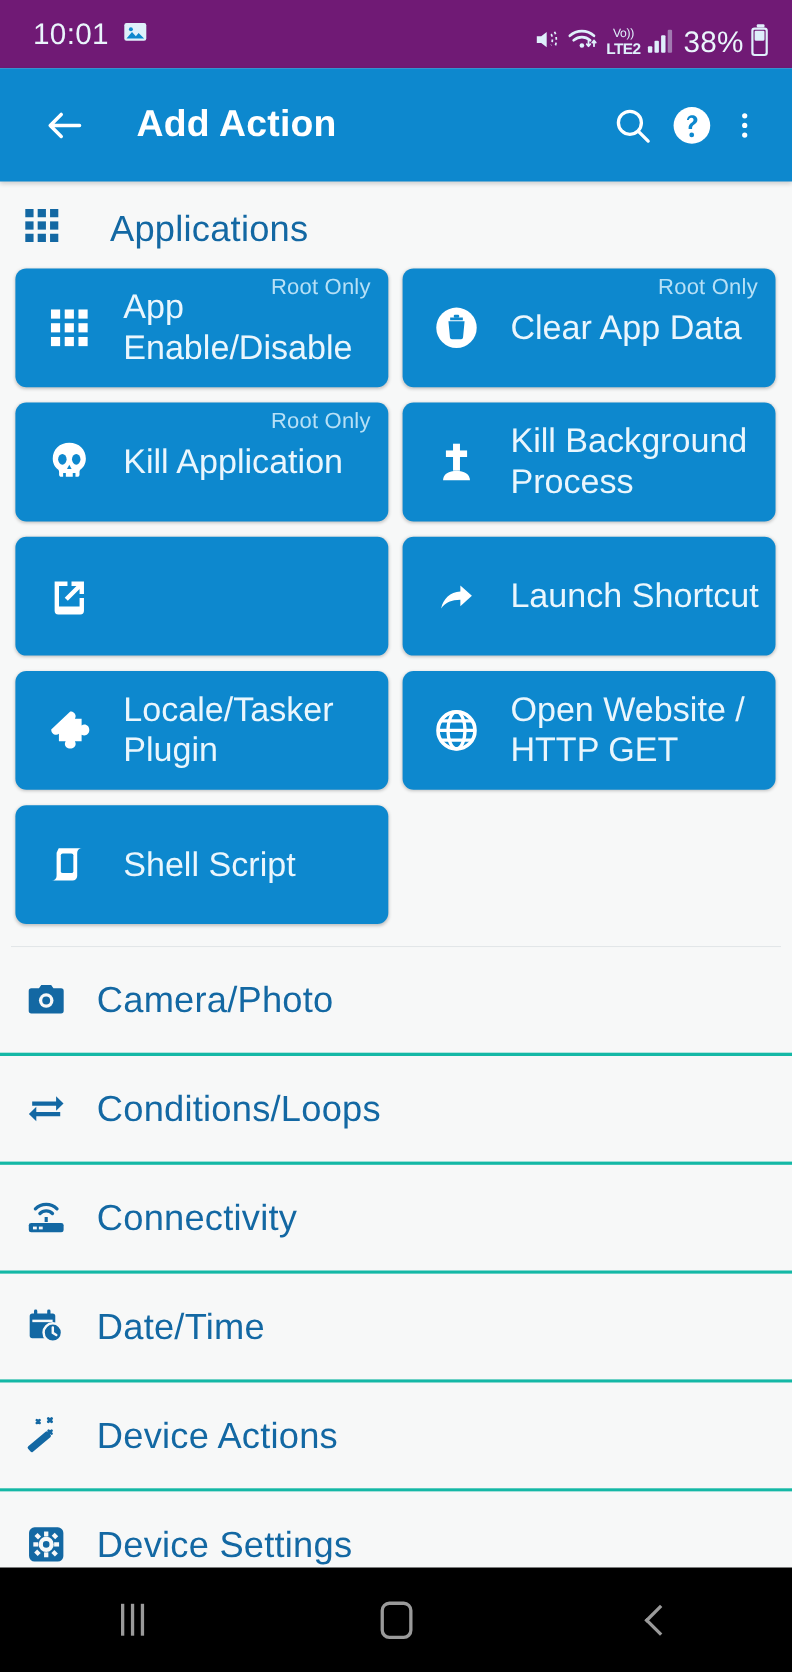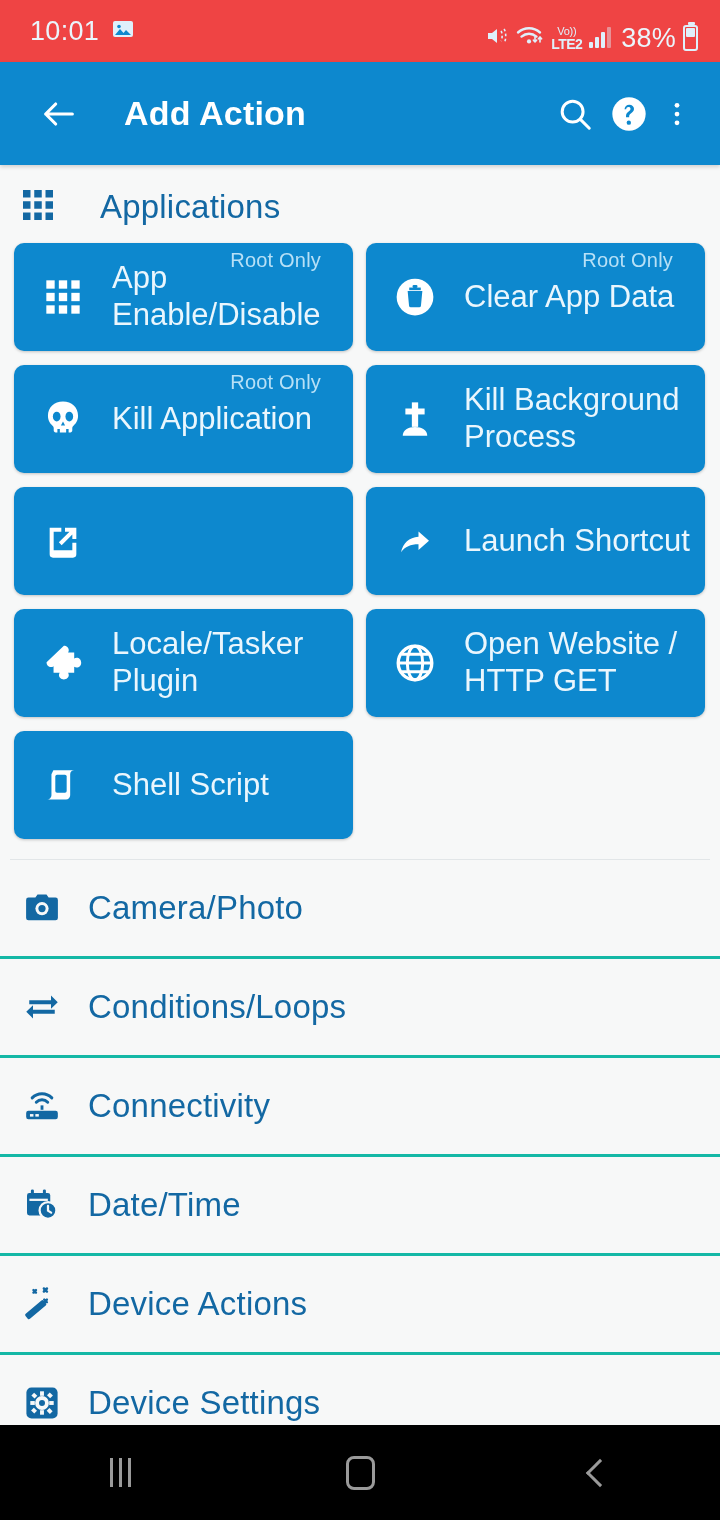--- a/index.html
+++ b/index.html
@@ -6,21 +6,21 @@
   html, body {
     width: 720px; height: 1520px;
     font-family: "Liberation Sans", sans-serif;
     background: #f7f8f8;
     overflow: hidden;
   }
   #screen { position: relative; width: 720px; height: 1520px; background: #f7f8f8; }
 
   
   .statusbar {
-    height: 62px; background: #ef4444;
+    height: 62px; background: #701a75;
     display: flex; align-items: center; justify-content: space-between;
     padding: 0 22px 0 30px;
   }
   .sb-left { display: flex; align-items: center; gap: 12px; }
   .sb-clock { color: #eaf5fc; font-size: 27px; letter-spacing: .3px; }
   .sb-right { display: flex; align-items: center; gap: 7px; margin-top: 14px; }
   .sb-pct { color: #eaf5fc; font-size: 27px; letter-spacing: .2px; margin-left: 3px; }
   .volte { display: flex; flex-direction: column; align-items: center; line-height: 1; color: #dff0fb; }
   .volte .v1 { font-size: 11px; letter-spacing: -.3px; }
   .volte .v2 { font-size: 14px; font-weight: bold; letter-spacing: -.5px; }
@@ -60,21 +60,21 @@
   }
   .card {
     width: 339px; min-height: 108px; background: #0d88ce; border-radius: 10px;
     position: relative; display: flex; align-items: center;
     padding: 10px 14px 10px 26px;
     box-shadow: 0 1px 3px rgba(0,0,0,.22);
   }
   .card .c-ico { width: 46px; min-width: 46px; display:flex; align-items:center; justify-content:center; }
   .card .c-label { color: #eaf6fd; font-size: 31px; margin-left: 26px; line-height: 1.18; }
   .card .c-badge {
-    position: absolute; top: 6px; right: 32px;
+    position: absolute; top: 6px; right: 16px;
     color: #b7e0f6; font-size: 20px; letter-spacing: .2px;
   }
 
   .grid-divider { height: 1px; background: #e2e6e8; margin: 6px 10px 0 10px; }
 
   
   .list-row {
     height: 99px; display: flex; align-items: center; padding-left: 20px;
     border-bottom: 3px solid #14b8a6; background: #f7f8f8;
   }

